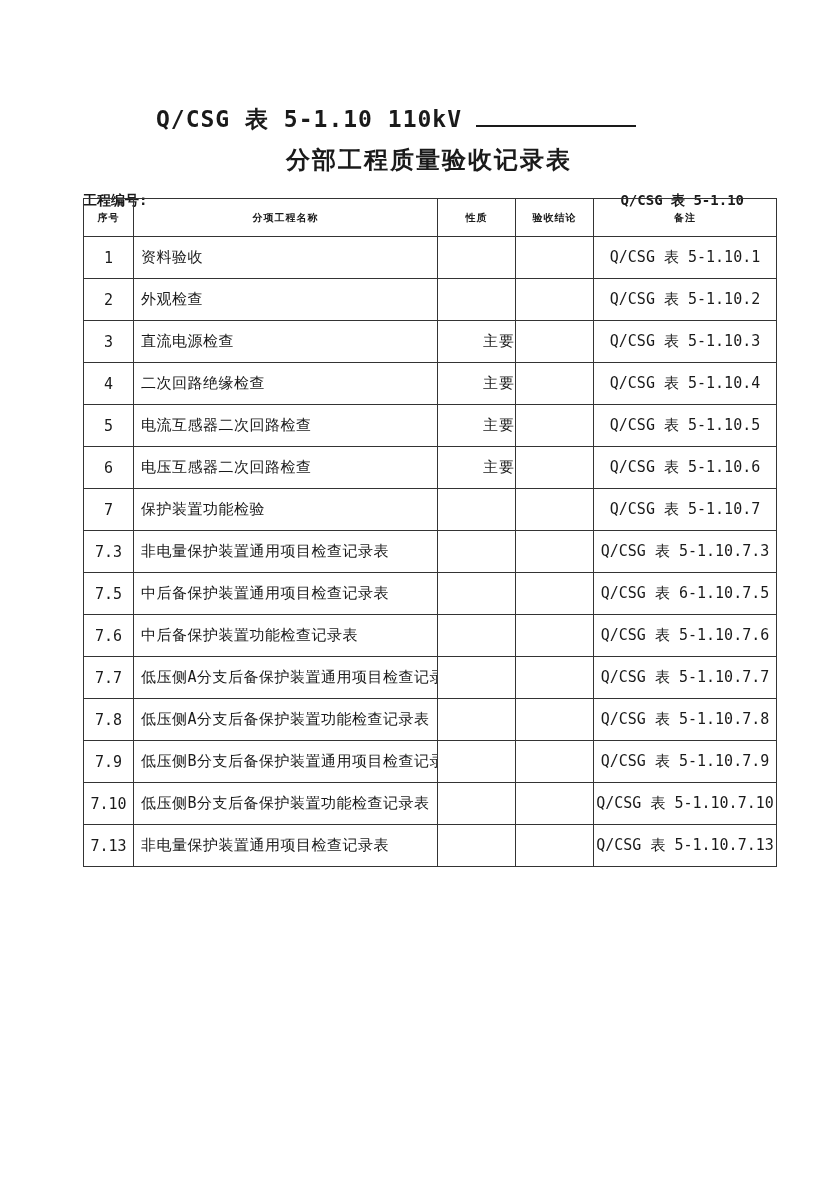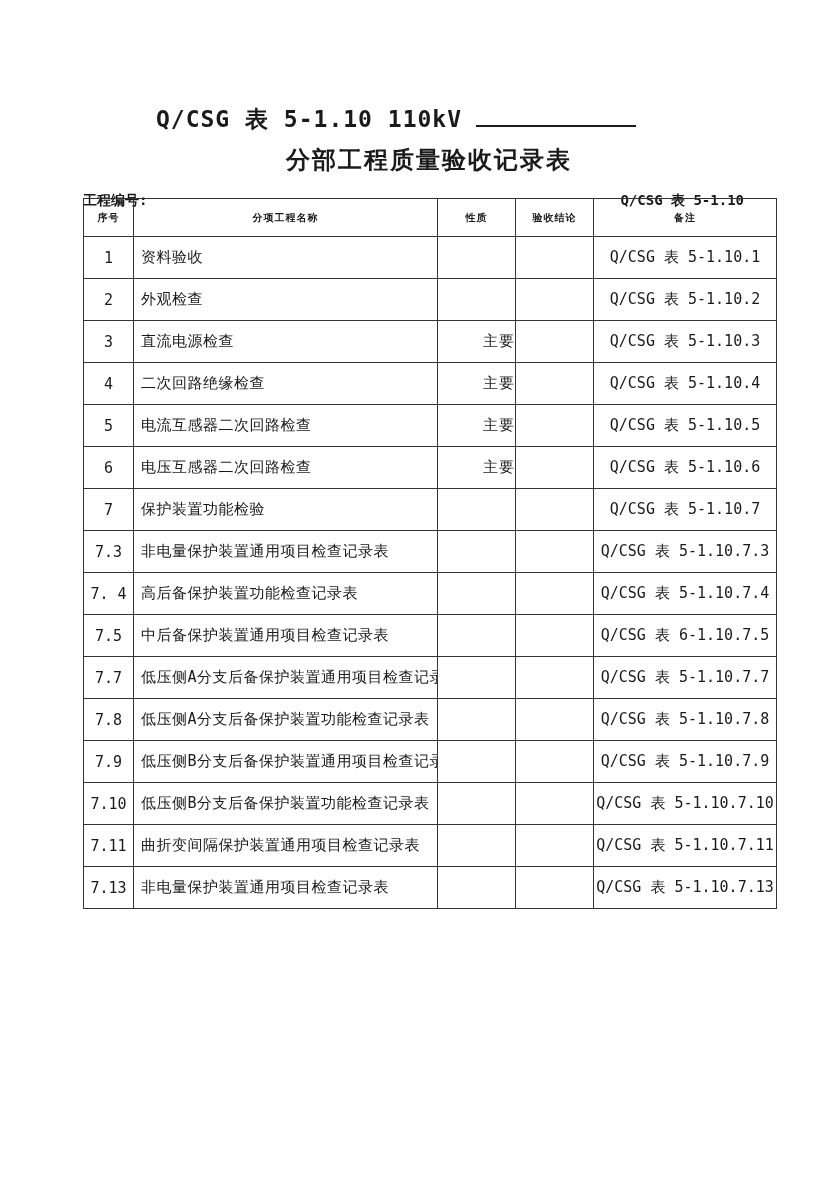--- a/index.html
+++ b/index.html
@@ -193,34 +193,34 @@
         <td class="note-cell">Q/CSG 表 5-1.10.7</td>
       </tr>
       <tr>
         <td class="serial-cell">7.3</td>
         <td class="name-cell">非电量保护装置通用项目检查记录表</td>
         <td class="nature-cell"></td>
         <td class="conclusion-cell"></td>
         <td class="note-cell">Q/CSG 表 5-1.10.7.3</td>
       </tr>
       <tr>
-        <td class="serial-cell">7. 4</td>
-        <td class="name-cell">高后备保护装置功能检查记录表</td>
-        <td class="nature-cell"></td>
-        <td class="conclusion-cell"></td>
-        <td class="note-cell">Q/CSG 表 5-1.10.7.4</td>
-      </tr>
-      <tr>
         <td class="serial-cell">7.5</td>
         <td class="name-cell">中后备保护装置通用项目检查记录表</td>
         <td class="nature-cell"></td>
         <td class="conclusion-cell"></td>
         <td class="note-cell">Q/CSG 表 6-1.10.7.5</td>
       </tr>
       <tr>
+        <td class="serial-cell">7.6</td>
+        <td class="name-cell">中后备保护装置功能检查记录表</td>
+        <td class="nature-cell"></td>
+        <td class="conclusion-cell"></td>
+        <td class="note-cell">Q/CSG 表 5-1.10.7.6</td>
+      </tr>
+      <tr>
         <td class="serial-cell">7.7</td>
         <td class="name-cell">低压侧A分支后备保护装置通用项目检查记录表</td>
         <td class="nature-cell"></td>
         <td class="conclusion-cell"></td>
         <td class="note-cell">Q/CSG 表 5-1.10.7.7</td>
       </tr>
       <tr>
         <td class="serial-cell">7.8</td>
         <td class="name-cell">低压侧A分支后备保护装置功能检查记录表</td>
         <td class="nature-cell"></td>
@@ -235,27 +235,20 @@
         <td class="note-cell">Q/CSG 表 5-1.10.7.9</td>
       </tr>
       <tr>
         <td class="serial-cell">7.10</td>
         <td class="name-cell">低压侧B分支后备保护装置功能检查记录表</td>
         <td class="nature-cell"></td>
         <td class="conclusion-cell"></td>
         <td class="note-cell">Q/CSG 表 5-1.10.7.10</td>
       </tr>
       <tr>
-        <td class="serial-cell">7.11</td>
-        <td class="name-cell">曲折变间隔保护装置通用项目检查记录表</td>
-        <td class="nature-cell"></td>
-        <td class="conclusion-cell"></td>
-        <td class="note-cell">Q/CSG 表 5-1.10.7.11</td>
-      </tr>
-      <tr>
         <td class="serial-cell">7.13</td>
         <td class="name-cell">非电量保护装置通用项目检查记录表</td>
         <td class="nature-cell"></td>
         <td class="conclusion-cell"></td>
         <td class="note-cell">Q/CSG 表 5-1.10.7.13</td>
       </tr>
     </tbody>
 </table>
 
 </body></html>

